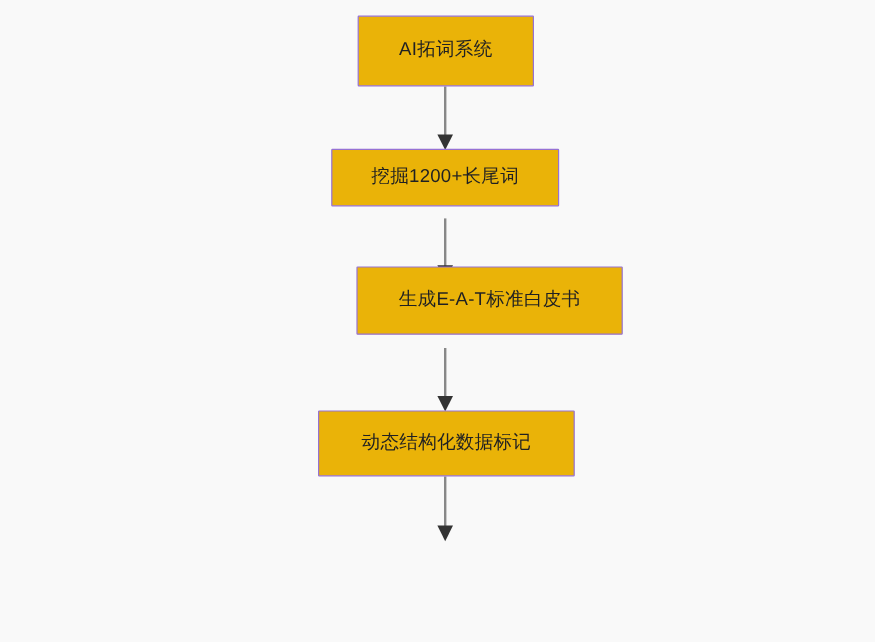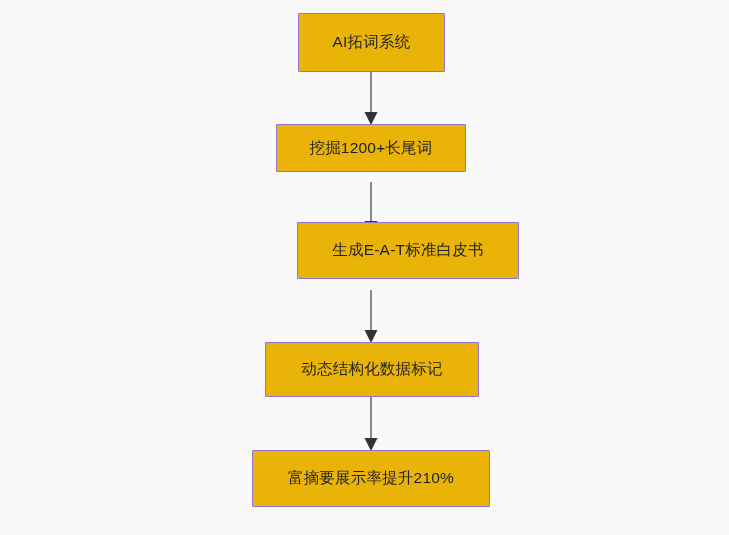--- a/index.html
+++ b/index.html
@@ -86,17 +86,14 @@
   </div>
 
   <div class="node" style="left:261px; top:222px; width:222px; height:57px;margin-left:36px;">
     <span class="node-label">生成E-A-T标准白皮书</span>
   </div>
 
   <div class="node" style="left:265px; top:342px; width:214px; height:55px;justify-content:center;">
     <span class="node-label">动态结构化数据标记</span>
   </div>
 
-  <div class="node" style="left:252px; top:450px; width:238px; height:57px;">
-    <span class="node-label">富摘要展示率提升210%</span>
-  </div>
 
 </div>
 
 </body></html>

